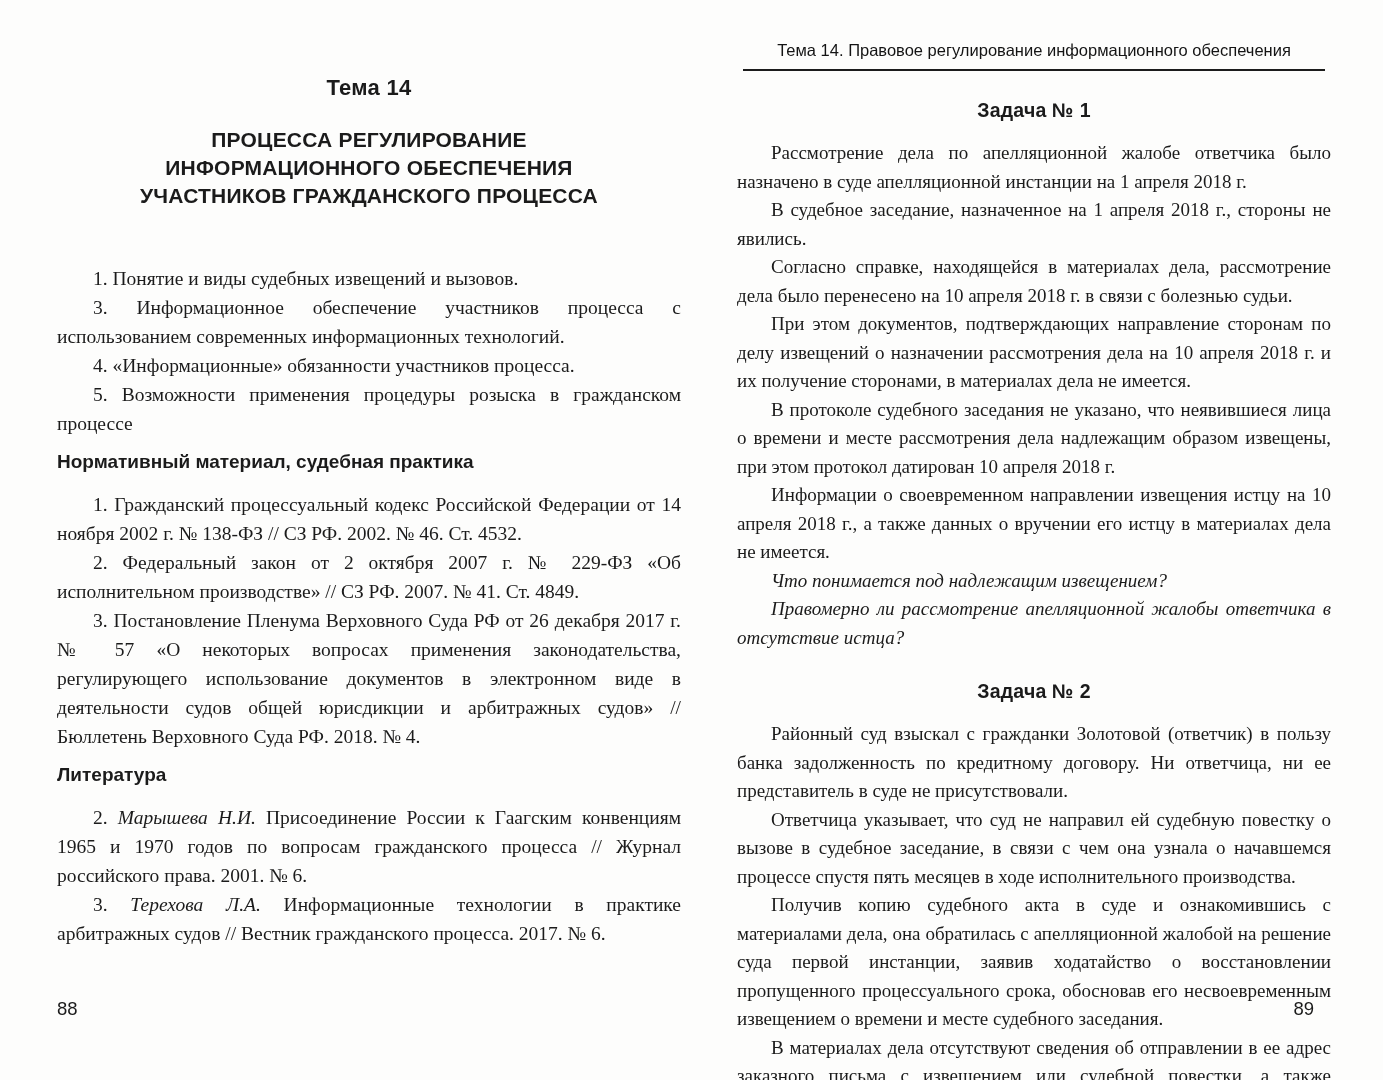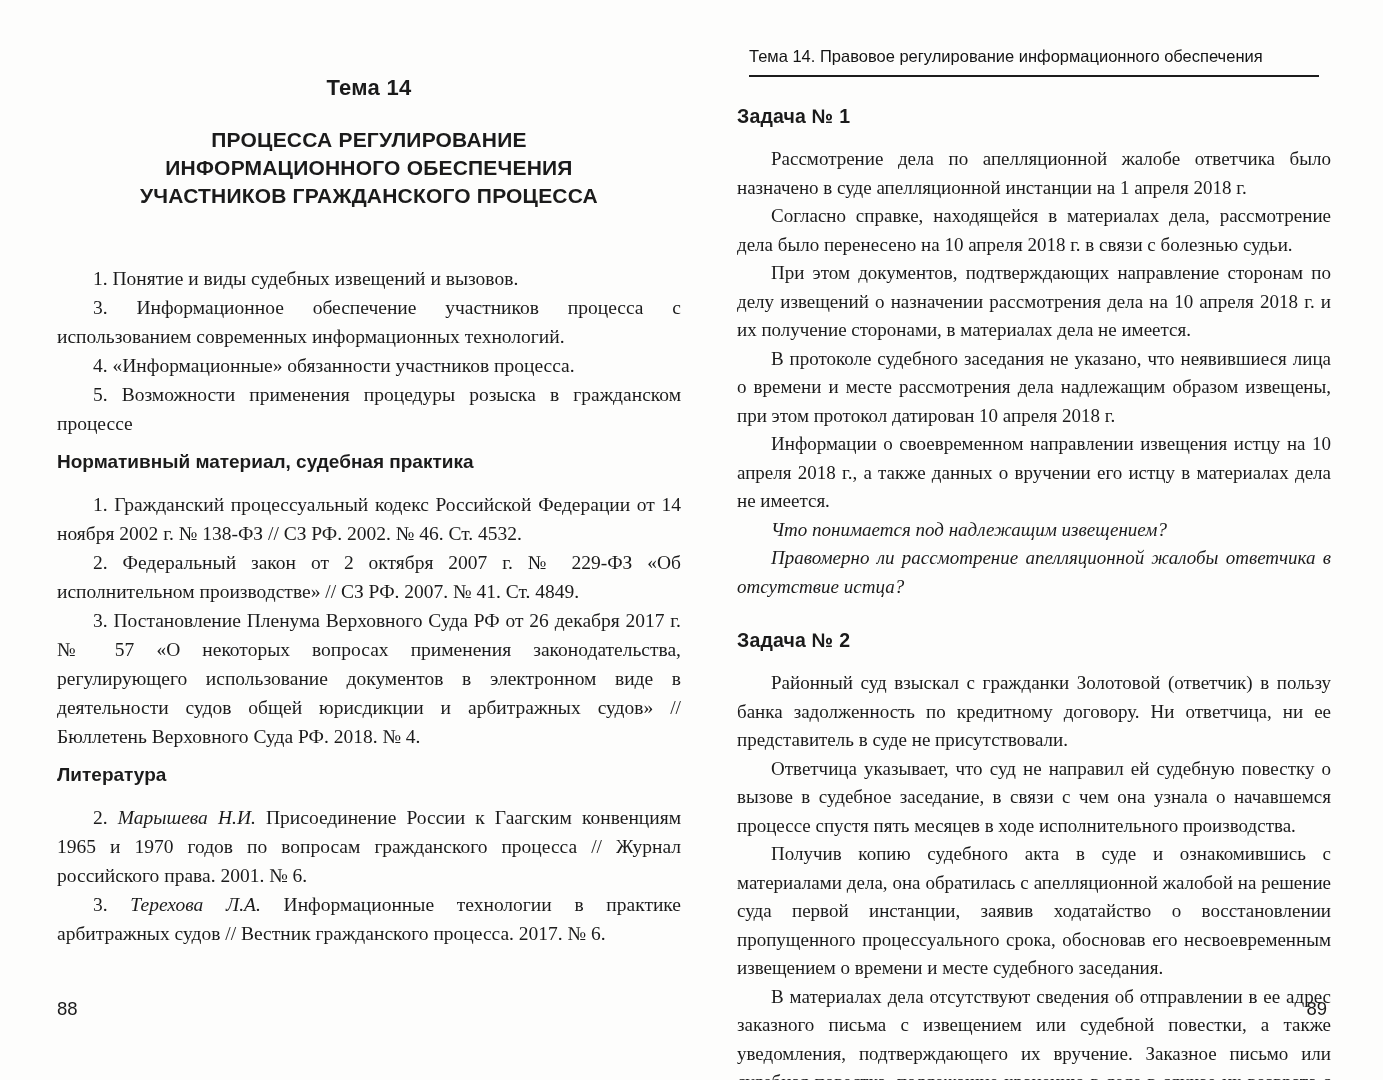--- a/index.html
+++ b/index.html
@@ -29,38 +29,38 @@
   }
   .section-heading{
     font:700 19px/24px "Liberation Sans", sans-serif;
     margin:12px 0 0 0;
   }
   .refs{margin-top:16px;}
   .lit-author{font-style:italic;}
 
   
   .running-header{
-    margin:12px;padding:34px 0 9px 0;text-align:left;
+    margin:6px;padding:34px 0 9px 0;text-align:center;
     font:16.5px/20px "Liberation Sans", sans-serif;color:#141414;
     border-bottom:2px solid #1c1c1c;
   }
   .task-heading{
-    font:700 19.5px/24px "Liberation Sans", sans-serif;
+    text-align:center;font:700 19.5px/24px "Liberation Sans", sans-serif;
     margin:27px 0 0 0;letter-spacing:.2px;
   }
   .task-body{margin-top:17px;}
   .task-body .body-p{font-size:19px;line-height:28.5px;text-indent:34px;}
   .question-p{font-style:italic;}
 
   .page-num{
     position:absolute;top:998px;
     font:18.5px/22px "Liberation Sans", sans-serif;
   }
   .page-num-left{left:0;}
-  .page-num-right{right:4px;text-align:right;}
+  .page-num-right{right:17px;text-align:right;}
 </style>
 </head>
 <body>
 
 <section class="page page-left">
   <h3 class="kicker">Тема 14</h3>
 
   <h1 class="main-title">
     <span>ПРОЦЕССА РЕГУЛИРОВАНИЕ</span><br>
     <span>ИНФОРМАЦИОННОГО ОБЕСПЕЧЕНИЯ</span><br>
@@ -89,20 +89,21 @@
 
   <div class="page-num page-num-left">88</div>
 </section>
 
 <section class="page page-right">
   <div class="running-header">Тема 14. Правовое регулирование информационного обеспечения</div>
 
   <h2 class="task-heading">Задача № 1</h2>
   <div class="task-body">
     <p class="body-p">Рассмотрение дела по апелляционной жалобе ответчика было назначено в суде апелляционной инстанции на 1 апреля 2018 г.</p>
+    <p class="body-p">В судебное заседание, назначенное на 1 апреля 2018 г., стороны не явились.</p>
     <p class="body-p">Согласно справке, находящейся в материалах дела, рассмотрение дела было перенесено на 10 апреля 2018 г. в связи с болезнью судьи.</p>
     <p class="body-p">При этом документов, подтверждающих направление сторонам по делу извещений о назначении рассмотрения дела на 10 апреля 2018 г. и их получение сторонами, в материалах дела не имеется.</p>
     <p class="body-p">В протоколе судебного заседания не указано, что неявившиеся лица о времени и месте рассмотрения дела надлежащим образом извещены, при этом протокол датирован 10 апреля 2018 г.</p>
     <p class="body-p">Информации о своевременном направлении извещения истцу на 10 апреля 2018 г., а также данных о вручении его истцу в материалах дела не имеется.</p>
     <p class="body-p question-p">Что понимается под надлежащим извещением?</p>
     <p class="body-p question-p">Правомерно ли рассмотрение апелляционной жалобы ответчика в отсутствие истца?</p>
   </div>
 
   <h2 class="task-heading">Задача № 2</h2>
   <div class="task-body">

